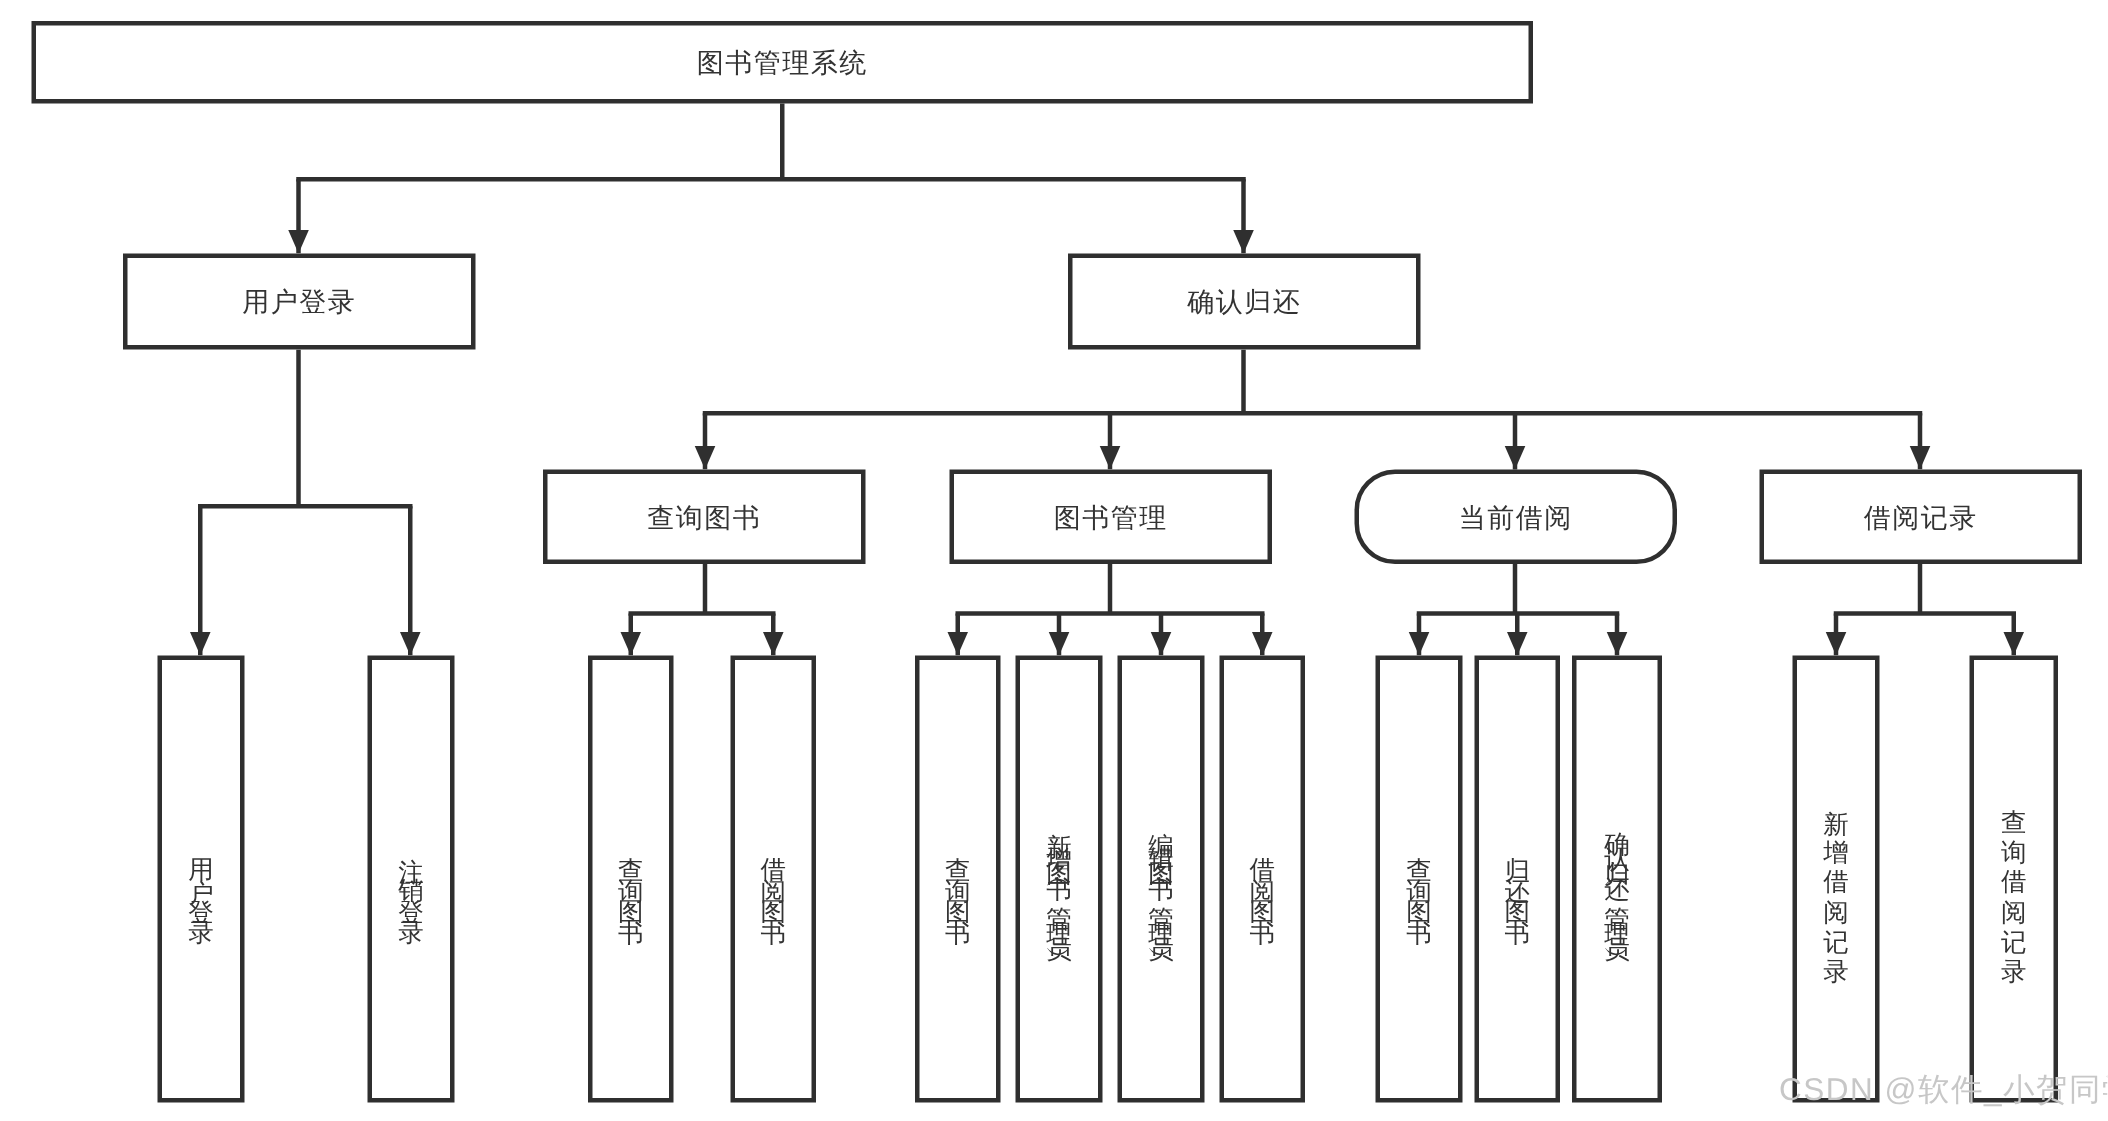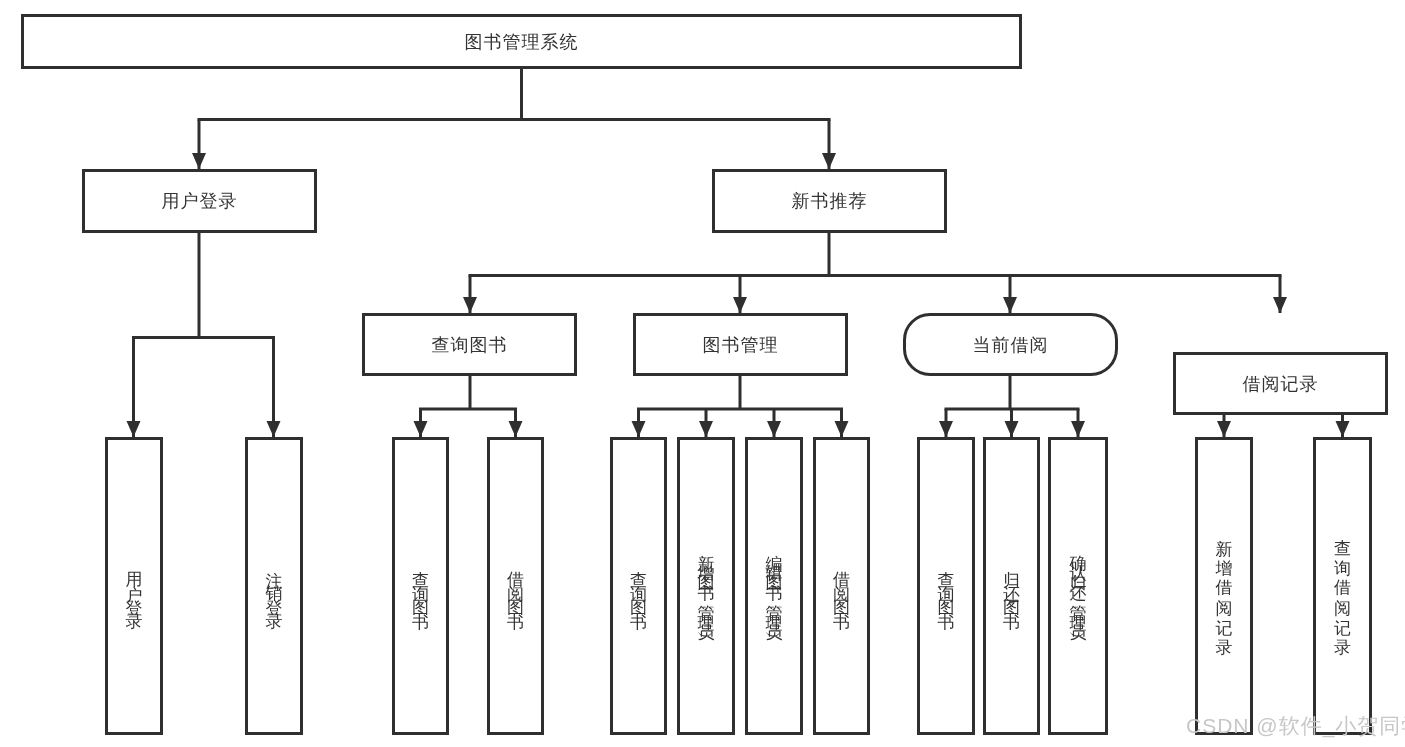--- a/index.html
+++ b/index.html
@@ -133,26 +133,26 @@
       <path class="edge" d="M1280,376 V409"></path>
       <path class="edge" d="M1222.5,409 H1344"></path>
       <path class="edge" marker-end="url(#arrow)" d="M1224,409 V437"></path>
       <path class="edge" marker-end="url(#arrow)" d="M1342.5,409 V437"></path>
     </g>
   </svg>
 
   <div class="box" style="left:21px; top:14px; width:1001px; height:55px;">图书管理系统</div>
 
   <div class="box" style="left:82px; top:169px; width:235px; height:64px;">用户登录</div>
-  <div class="box" style="left:712px; top:169px; width:235px; height:64px;">新书推荐</div>
+  <div class="box" style="left:712px; top:169px; width:235px; height:64px;">确认归还</div>
 
   <div class="box" style="left:362px; top:313px; width:215px; height:63px;">查询图书</div>
   <div class="box" style="left:633px; top:313px; width:215px; height:63px;">图书管理</div>
   <div class="box" style="left:903px; top:313px; width:215px; height:63px;border-radius:27px;">当前借阅</div>
-  <div class="box" style="left:1173px; top:313px; width:215px; height:63px;margin-top:39px;">借阅记录</div>
+  <div class="box" style="left:1173px; top:313px; width:215px; height:63px;">借阅记录</div>
 
   <div class="vbox" style="left:105px; top:437px; width:58px; height:298px;">
     <span class="vtext ls4">用户登录</span>
   </div>
   <div class="vbox" style="left:245px; top:437px; width:58px; height:298px;">
     <span class="vtext ls4">注销登录</span>
   </div>
 
   <div class="vbox" style="left:392px; top:437px; width:57px; height:298px;">
     <span class="vtext ls4">查询图书</span>

